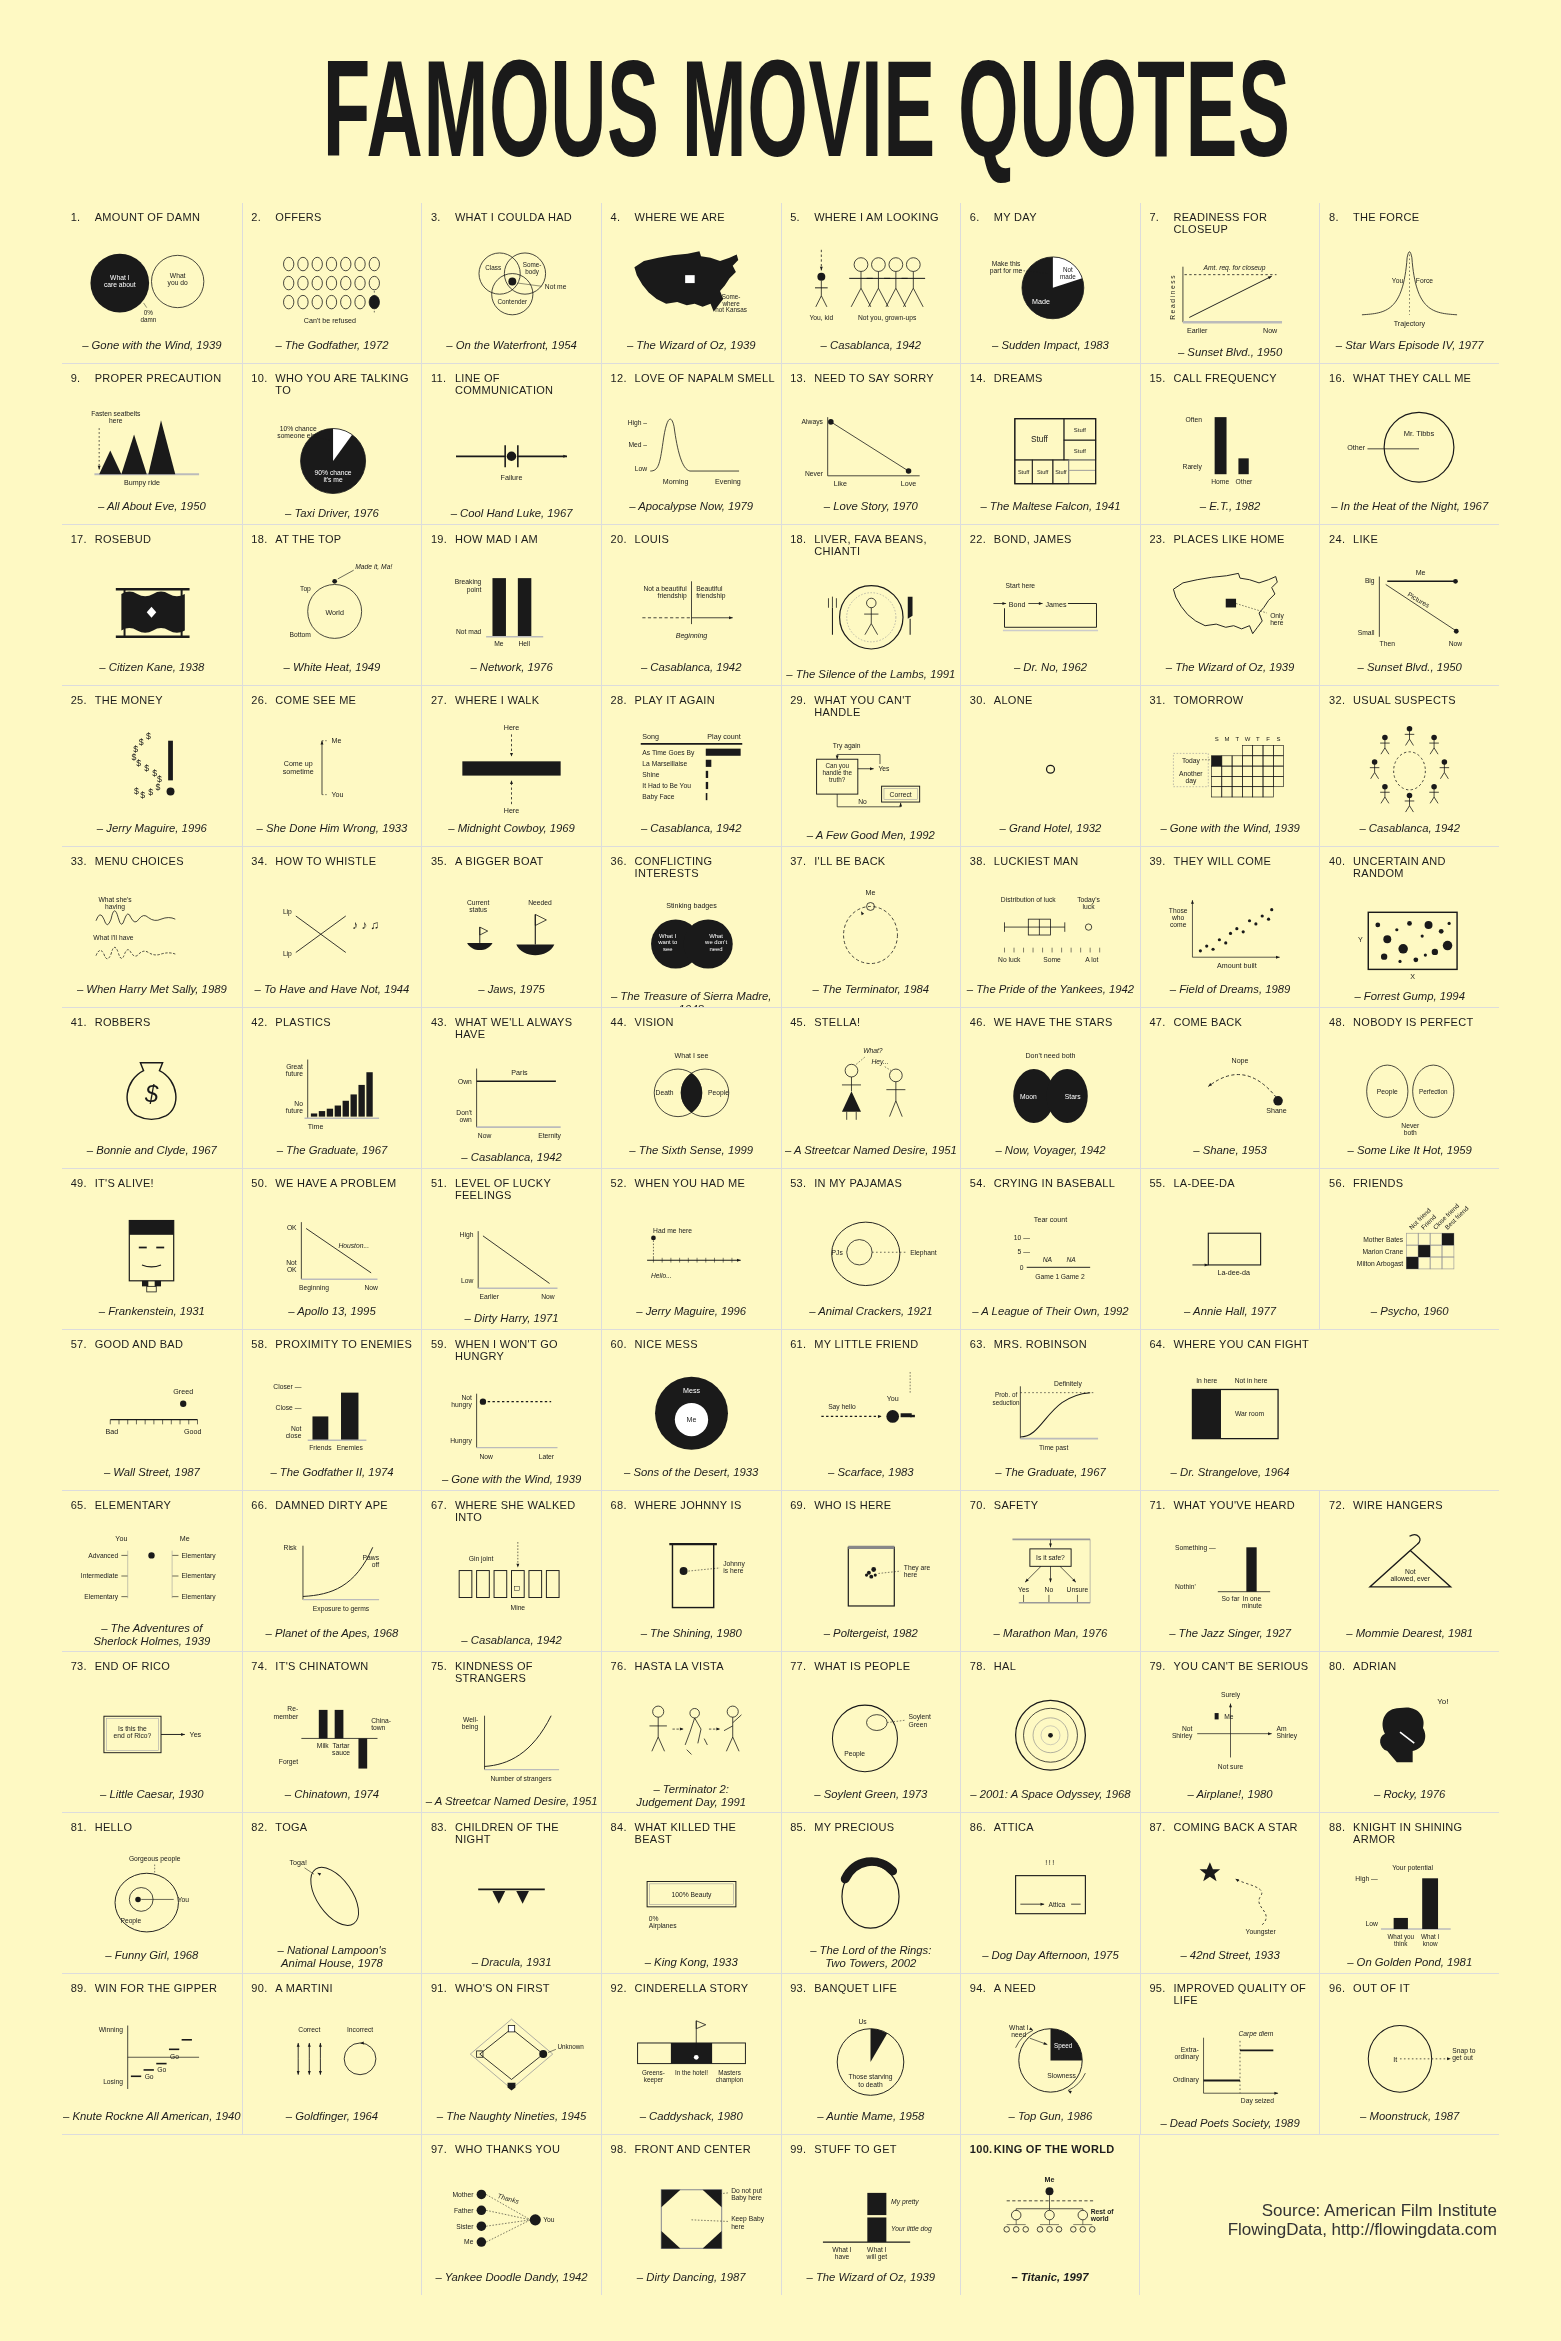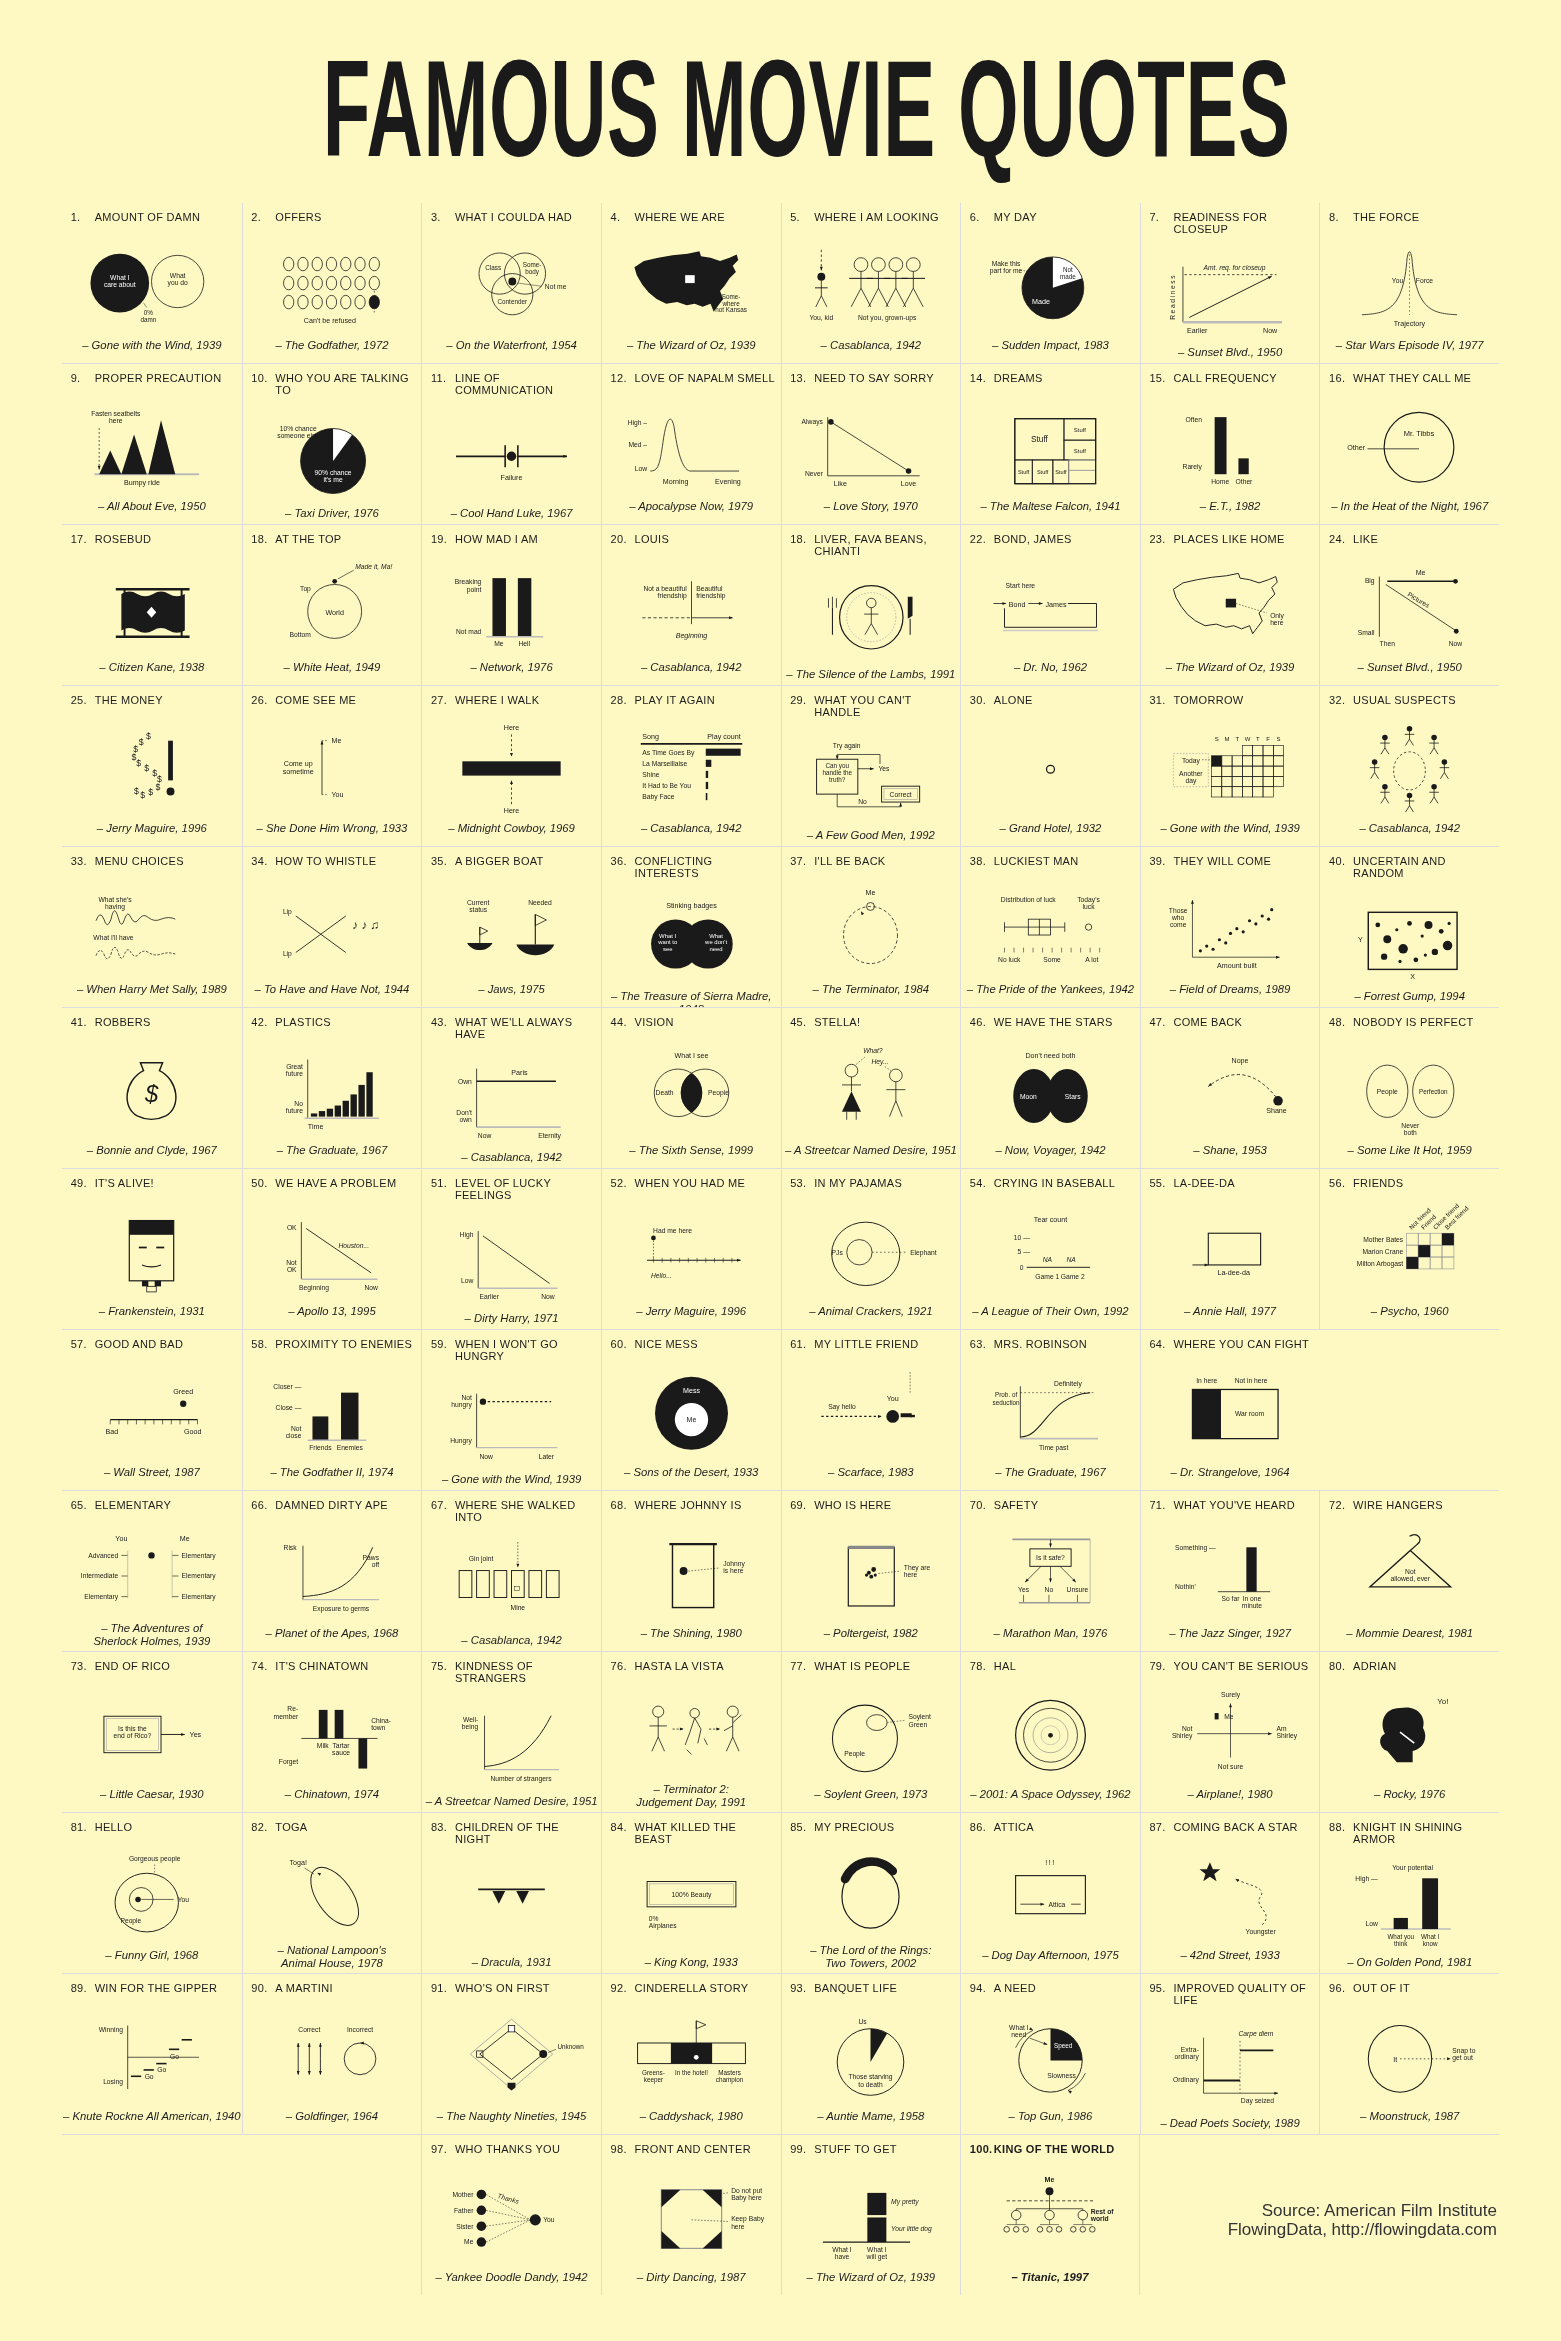--- a/index.html
+++ b/index.html
@@ -1663,21 +1663,21 @@
           </div>
           <div class="gfx">
             <svg viewBox="0 0 200 140" width="173" height="111">
               <circle cx="100" cy="76" r="44" fill="none" stroke="#1a1a1a" stroke-width="1.6"></circle>
               <circle cx="100" cy="76" r="34" fill="none" stroke="#1a1a1a" stroke-width="1"></circle>
               <circle cx="100" cy="76" r="22" fill="none" stroke="#888" stroke-width="0.8"></circle>
               <circle cx="100" cy="76" r="12" fill="none" stroke="#aaa" stroke-width="0.7"></circle>
               <circle cx="100" cy="76" r="3" fill="#1a1a1a" stroke-width="1"></circle>
             </svg>
           </div>
-          <div class="attr">– 2001: A Space Odyssey, 1962</div>
+          <div class="attr">– 2001: A Space Odyssey, 1968</div>
         </div>
         <div class="cell">
           <div class="chead">
             <span class="num">79.</span>
             <span class="ctitle">YOU CAN'T BE SERIOUS</span>
           </div>
           <div class="gfx">
             <svg viewBox="0 0 200 140" width="173" height="111">
               <line x1="100" y1="104" x2="100" y2="36" stroke="#1a1a1a" stroke-width="0.9"></line>
               <polygon points="100,36 101.85460234706491,40.64332317788255 98.14539765293509,40.64332317788255" fill="#1a1a1a"></polygon>

